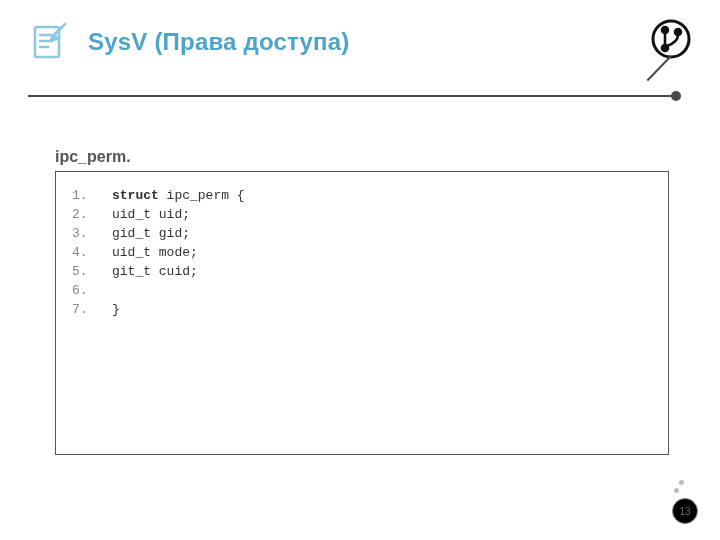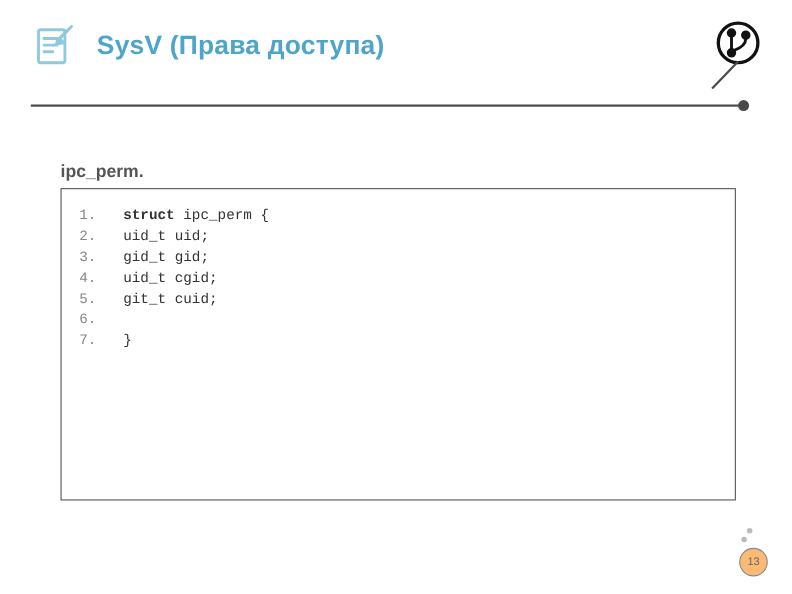--- a/index.html
+++ b/index.html
@@ -24,21 +24,21 @@
 
   
   .codebox { position: absolute; top: 171px; left: 55px; width: 614px; height: 284px; border: 1px solid #555; padding: 14px 16px 14px 16px; }
   .codeline { display: flex; font-family: "Courier New", monospace; font-size: 13px; color: #333; line-height: 19px; }
   .ln { width: 40px; color: #888; text-align: left; }
   .code { white-space: pre; }
   .kw { font-weight: 700; text-align: center; }
 
   
   .pg-badge { position: absolute; bottom: 16px; right: 22px; }
-  .pg-circle { width: 26px; height: 26px; border: 1.5px solid #888; border-radius: 50%; display: flex; align-items: center; justify-content: center; font-size: 10px; color: #666; background: #fdba74; }
+  .pg-circle { width: 26px; height: 26px; border: 1.5px solid #888; border-radius: 50%; display: flex; align-items: center; justify-content: center; font-size: 10px; color: #666; background: #000000; }
   .pg-dot-a { position: absolute; top: -18px; left: 7px; width: 5px; height: 5px; background: #bbb; border-radius: 50%; }
   .pg-dot-b { position: absolute; top: -10px; left: 2px; width: 5px; height: 5px; background: #bbb; border-radius: 50%; }
 </style>
 </head>
 <body>
 
 <div class="page">
 
   <div class="hdr">
     <span class="note-icon">
@@ -84,21 +84,21 @@
     <div class="codeline">
       <span class="ln">2.</span>
       <span class="code">uid_t uid;</span>
     </div>
     <div class="codeline">
       <span class="ln">3.</span>
       <span class="code">gid_t gid;</span>
     </div>
     <div class="codeline">
       <span class="ln">4.</span>
-      <span class="code">uid_t cgid;</span>
+      <span class="code">uid_t mode;</span>
     </div>
     <div class="codeline">
       <span class="ln">5.</span>
       <span class="code">git_t cuid;</span>
     </div>
     <div class="codeline">
       <span class="ln">6.</span>
     </div>
     <div class="codeline">
       <span class="ln">7.</span>

